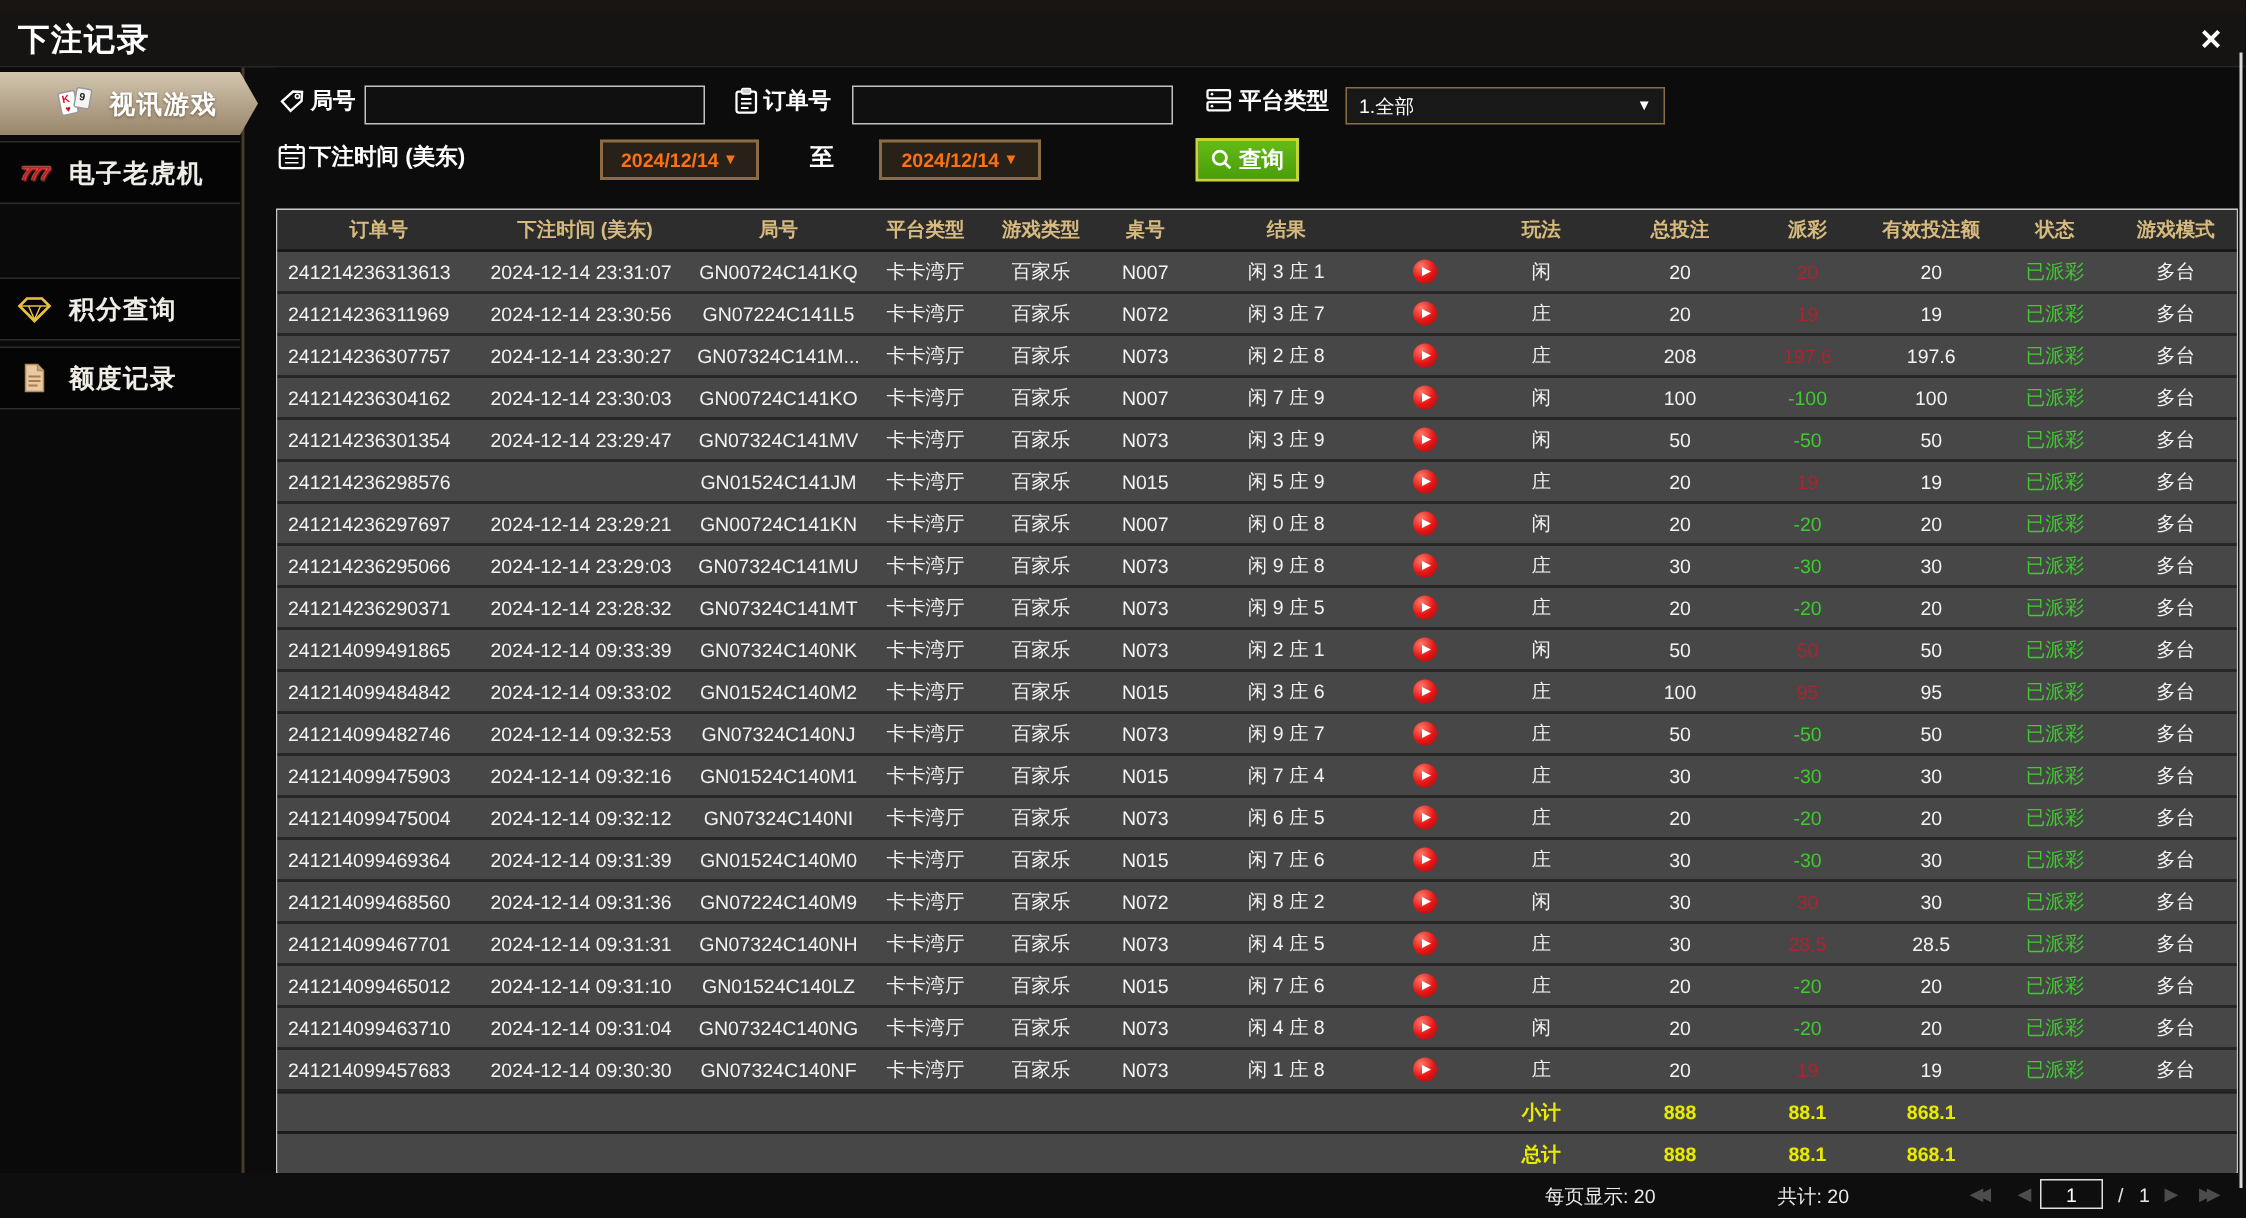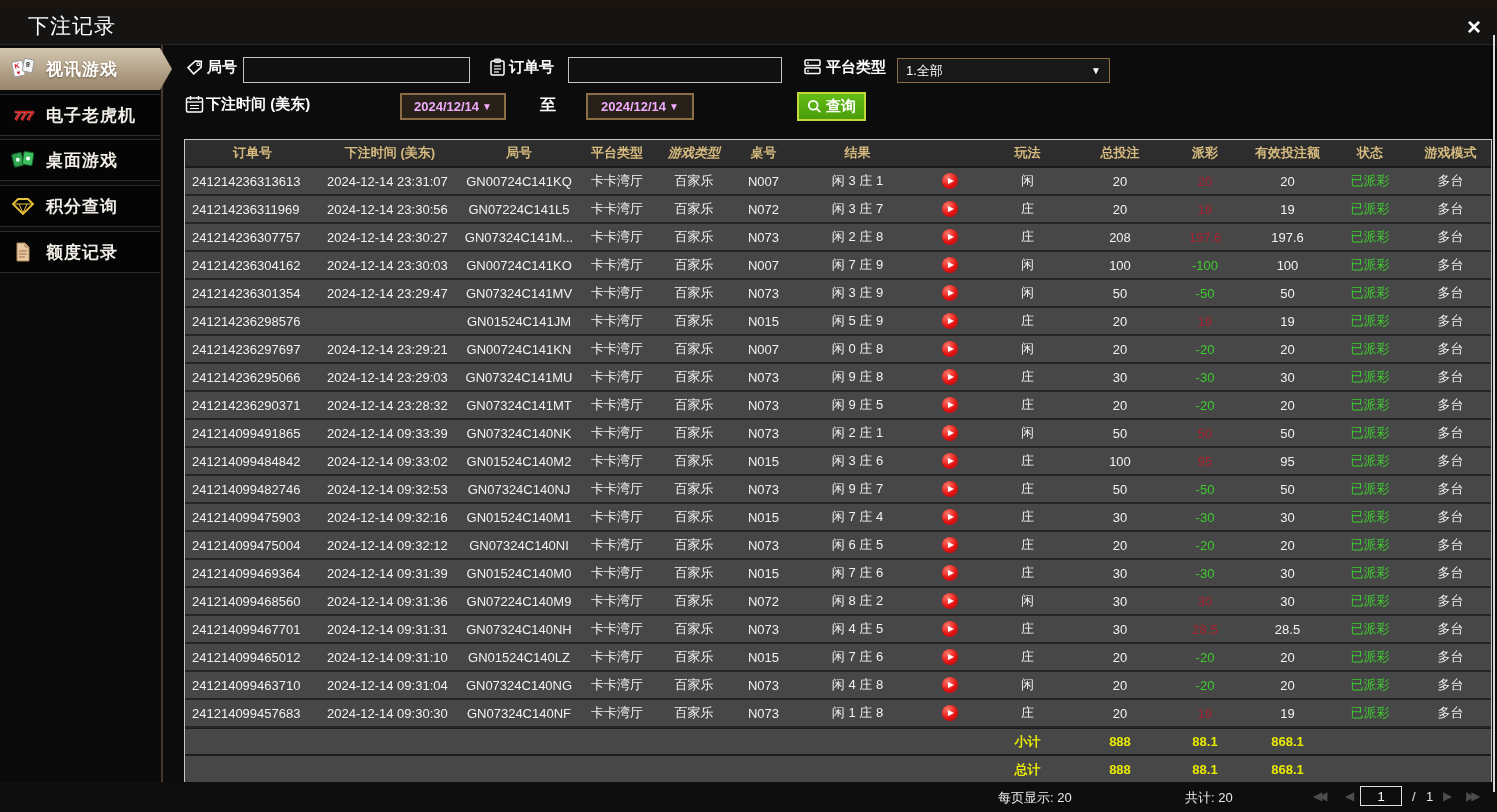--- a/index.html
+++ b/index.html
@@ -7,48 +7,48 @@
               font-family:"Liberation Sans","DejaVu Sans",sans-serif; }
   #stage { position:relative; width:1497px; height:812px; background:#0c0c0c; }
 
   
   .top-strip { position:absolute; left:0; top:0; width:1497px; height:8px; background:#1a1511; }
 
   
   .titlebar { position:absolute; left:0; top:8px; width:1497px; height:37px;
               background:#151413; border-bottom:1px solid #262626;
               display:flex; align-items:center; }
-  .title { color:#ffffff; font-size:21px; font-weight:normal; padding-left:28px; letter-spacing:1px; }
+  .title { color:#ffffff; font-size:21px; font-weight:bold; padding-left:12px; letter-spacing:1px; }
   .close-btn { position:absolute; right:10px; top:6px; color:#ffffff; font-size:24px;
                font-weight:bold; width:26px; height:26px; text-align:center; line-height:26px; cursor:pointer; }
 
   
   .sidebar { position:absolute; left:0; top:45px; width:163px; height:767px; background:#0a0a0a; }
   .side-divider { position:absolute; left:161px; top:45px; width:2px; height:767px; background:#453a2c; }
   .side-item { position:absolute; left:0; width:160px; height:42px; background:#050505;
                border-top:1px solid #2c2c2c; border-bottom:1px solid #2c2c2c;
                display:flex; align-items:center; gap:10px; padding-left:10px; cursor:pointer; }
   .side-item .lbl { color:#f0ede6; font-size:17px; font-weight:bold; letter-spacing:1px; }
   .side-item.sel { width:172px; border:none;
       background:linear-gradient(#d2c6b0,#b3a289 55%,#97866a);
-      clip-path:polygon(0 0,160px 0,172px 50%,160px 100%,0 100%); }
+      clip-path:polygon(0 0,160px 0,172px 50%,160px 100%,0 100%);justify-content:center; }
   .side-item.sel .lbl { color:#ffffff; text-shadow:0 1px 2px rgba(60,45,20,.6); }
   .ico-box { width:26px; height:24px; display:flex; align-items:center; justify-content:center; flex:0 0 26px; }
 
   .slot777 { color:#d21a1a; font-weight:bold; font-style:italic; font-size:13px;
              text-shadow:0 0 1px #fff, 1px 1px 0 #7a0808; letter-spacing:-1px; }
 
   
   .filters { position:absolute; left:183px; top:45px; width:1314px; height:94px; background:#0c0c0c; }
   .flabel { color:#ffffff; font-size:15px; font-weight:bold; position:absolute; white-space:nowrap; }
   .ficon { position:absolute; }
   .txt-input { position:absolute; background:#101010; border:1px solid #c2c2c2; height:26px;
                color:#eee; font-size:13px; padding:0 6px; outline:none; }
   .date-box { position:absolute; height:27px; background:#27211a; border:2px solid #8a6d44;
-              color:#f0abfc; font-size:13px; font-weight:bold; display:flex; align-items:center;
+              color:#f97316; font-size:13px; font-weight:bold; display:flex; align-items:center;
               justify-content:center; gap:3px; cursor:pointer; }
   .date-box .dv { font-size:10px; }
   .select-box { position:absolute; height:25px; background:#181818; border:1px solid #8a6d44;
                 color:#ffffff; font-size:13px; display:flex; align-items:center; padding:0 8px;
                 cursor:pointer; }
   .select-box .arr { position:absolute; right:8px; font-size:10px; color:#fff; }
   .query-btn { position:absolute; height:29px; background:linear-gradient(#63bc15,#4a9e0a);
                border:2px solid #c3d838; color:#ffffff; font-size:15px; font-weight:bold;
                display:flex; align-items:center; gap:4px; padding:0 8px; cursor:pointer; }
 
@@ -114,35 +114,20 @@
     <span class="lbl">视讯游戏</span>
   </div>
 
   <div class="side-item" style="top:94px;">
     <span class="ico-box">
         <span class="slot777">777</span>
       </span>
     <span class="lbl">电子老虎机</span>
   </div>
 
-  <div class="side-item" style="top:139px;">
-    <span class="ico-box">
-      <svg width="24" height="20" viewBox="0 0 24 20">
-        <g transform="rotate(-14 8 10)">
-            <rect x="2" y="3" width="10" height="13" rx="1.5" fill="#2ea44f" stroke="#145c2a"></rect>
-          <circle cx="7" cy="9.5" r="2" fill="#eafff0"></circle>
-          </g>
-        <g transform="rotate(8 17 9)">
-            <rect x="12" y="2" width="10" height="13" rx="1.5" fill="#3cbf5f" stroke="#145c2a"></rect>
-          <circle cx="17" cy="8.5" r="2" fill="#ffffff"></circle>
-          </g>
-      </svg>
-    </span>
-    <span class="lbl">桌面游戏</span>
-  </div>
 
   <div class="side-item" style="top:185px;">
     <span class="ico-box">
       <svg width="24" height="20" viewBox="0 0 24 20">
         <polygon points="7,3 17,3 22,8 12,18 2,8" fill="none" stroke="#e8c23a" stroke-width="1.8"></polygon>
         <polyline points="2,8 22,8" stroke="#e8c23a" stroke-width="1"></polyline>
         <polyline points="8,8 12,17 16,8" fill="none" stroke="#e8c23a" stroke-width="1"></polyline>
       </svg>
     </span>
     <span class="lbl">积分查询</span>
@@ -226,21 +211,21 @@
       <span>查询</span>
     </div>
   </div>
 
   <div class="table-wrap">
     <div class="thead">
         <div class="cell" style="width: 135px;">订单号</div>
         <div class="cell" style="width: 140px;">下注时间 (美东)</div>
         <div class="cell" style="width: 118px;">局号</div>
         <div class="cell" style="width: 78px;">平台类型</div>
-        <div class="cell" style="width: 76px; font-style: italic;">游戏类型</div>
+        <div class="cell" style="width: 76px;">游戏类型</div>
         <div class="cell" style="width: 63px;">桌号</div>
         <div class="cell" style="width: 125px;">结果</div>
         <div class="cell" style="width: 60px;"></div>
         <div class="cell" style="width: 95px;">玩法</div>
         <div class="cell" style="width: 90px;">总投注</div>
         <div class="cell" style="width: 80px;">派彩</div>
         <div class="cell" style="width: 85px;">有效投注额</div>
         <div class="cell" style="width: 80px;">状态</div>
         <div class="cell" style="width: 81px;">游戏模式</div>
       </div>
@@ -654,21 +639,21 @@
     </div>
     <div class="trow sum" style="height:27px; border-bottom:none;">
       <div class="cell ysum" style="margin-left:795px; width:95px;">总计</div>
       <div class="cell ysum" style="width:90px;">888</div>
       <div class="cell ysum" style="width:80px;">88.1</div>
       <div class="cell ysum" style="width:85px;">868.1</div>
     </div>
   </div>
 
   <div class="footer">
-    <span class="ftext" style="left:998px;">每页显示: 20</span>
+    <span class="ftext" style="left:1030px;">每页显示: 20</span>
     <span class="ftext" style="left:1185px;">共计: 20</span>
     <span class="pg-arrow" style="left:1313px;">◀◀</span>
     <span class="pg-arrow" style="left:1345px; letter-spacing:0;">◀</span>
     <input class="pg-input" style="left: 1360px;" value="1">
     <span class="ftext" style="left:1412px;">/</span>
     <span class="ftext" style="left:1426px;">1</span>
     <span class="pg-arrow" style="left:1443px; letter-spacing:0;">▶</span>
     <span class="pg-arrow" style="left:1466px;">▶▶</span>
   </div>
 

